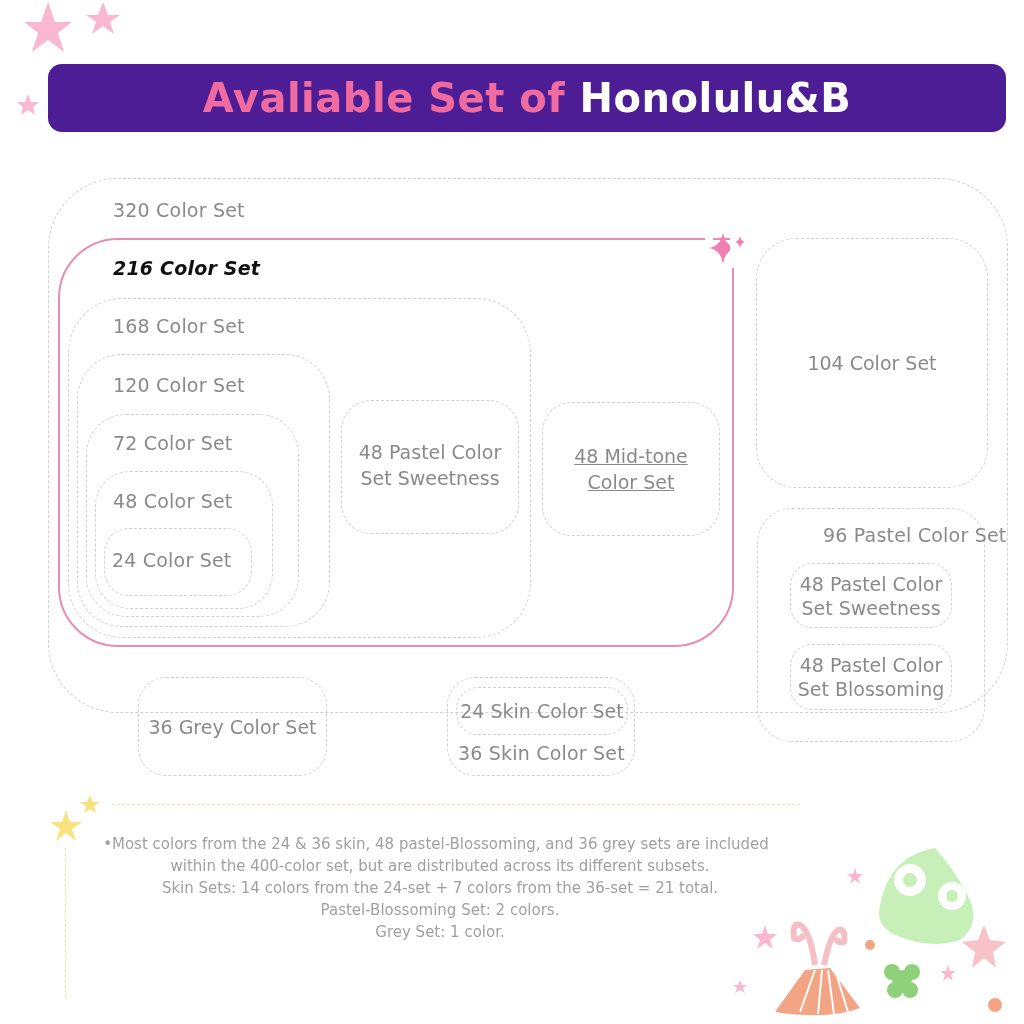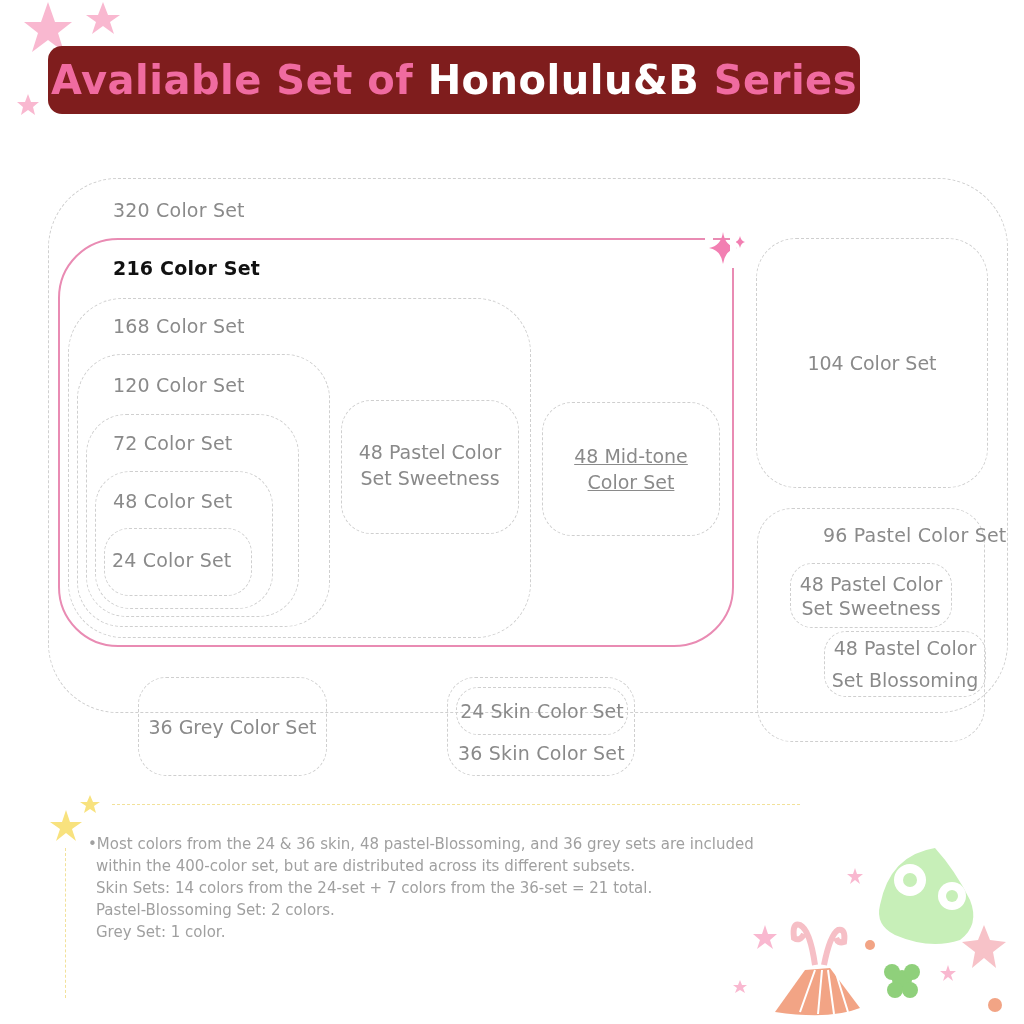--- a/index.html
+++ b/index.html
@@ -1,51 +1,50 @@
 <!DOCTYPE html>
 <html><head>
 <meta charset="utf-8">
 <style>
   html,body{margin:0;padding:0;background:#fff;}
   body{width:1024px;height:1024px;position:relative;overflow:hidden;font-family:"DejaVu Sans",sans-serif;}
   .abs{position:absolute;box-sizing:border-box;}
   .dash{border:1.5px dashed #cfcfcf;}
   .lbl{position:absolute;color:#8a8a8a;font-size:19px;letter-spacing:0.2px;white-space:nowrap;}
   .ctr{display:flex;align-items:center;justify-content:center;text-align:center;color:#8a8a8a;font-size:19px;line-height:26px;}
-  .title-bar{left:48px;top:46px;width:812px;height:68px;background:#7f1d1d;border-radius:14px;display:flex;align-items:center;justify-content:center;}
+  .title-bar{left:48px;top:64px;width:958px;height:68px;background:#4c1d95;border-radius:14px;display:flex;align-items:center;justify-content:center;}
   .title-bar span{font-size:40px;font-weight:bold;letter-spacing:0.5px;}
   .notes{color:#a0a0a0;font-size:15px;line-height:22px;}
   .notes p{margin:0;}
 </style>
 </head>
 <body>
 
 <svg class="abs" style="left:10px;top:0;" width="120" height="125">
   <polygon points="38,2 45,22 62,22 48,33 54,52 38,40 22,52 28,33 14,22 31,22" fill="#f9b8d0"></polygon>
   <polygon points="93,2 98,15 110,15 100,22 104,34 93,26 82,34 86,22 76,15 88,15" fill="#f9b8d0"></polygon>
   <polygon points="18,94 21,102 29,102 23,107 25,115 18,110 11,115 13,107 7,102 15,102" fill="#f9b8d0"></polygon>
 </svg>
 
 <div class="abs title-bar">
   <span style="color:#f06ba0;white-space:pre;">Avaliable Set of </span>
   <span style="color:#ffffff;">Honolulu&amp;B</span>
-  <span style="color:#f06ba0;white-space:pre;"> Series</span>
 </div>
 
 <div class="abs dash" style="left:48px;top:178px;width:960px;height:535px;border-radius:70px;"></div>
 <div class="lbl" style="left:113px;top:199px;">320 Color Set</div>
 
 <div class="abs" style="left:58px;top:238px;width:676px;height:409px;border:2px solid #e98bb3;border-radius:60px;border-top-right-radius:0;"></div>
 <svg class="abs" style="left:705px;top:230px;" width="42" height="40">
   <path d="M18,2 Q20,16 32,18 Q20,20 18,34 Q16,20 4,18 Q16,16 18,2Z" fill="#f27fb2"></path>
   <path d="M35,6 Q36,11 40,12 Q36,13 35,18 Q34,13 30,12 Q34,11 35,6Z" fill="#f27fb2"></path>
 </svg>
 <div class="abs" style="left:705px;top:236px;width:8px;height:4px;background:#fff;"></div>
 <div class="abs" style="left:730px;top:230px;width:6px;height:38px;background:#fff;"></div>
-<div class="lbl" style="left:113px;top:257px;color:#111;font-weight:bold;">216 Color Set</div>
+<div class="lbl" style="left:113px;top:257px;color:#111;font-weight:bold;font-style:italic;">216 Color Set</div>
 
 <div class="abs dash" style="left:68px;top:298px;width:463px;height:340px;border-radius:55px;"></div>
 <div class="lbl" style="left:113px;top:315px;">168 Color Set</div>
 
 <div class="abs dash" style="left:77px;top:354px;width:253px;height:273px;border-radius:45px;"></div>
 <div class="lbl" style="left:113px;top:374px;">120 Color Set</div>
 
 <div class="abs dash" style="left:86px;top:414px;width:213px;height:203px;border-radius:40px;"></div>
 <div class="lbl" style="left:113px;top:432px;">72 Color Set</div>
 
@@ -66,42 +65,42 @@
 <div class="abs dash ctr" style="left:756px;top:238px;width:232px;height:250px;border-radius:40px;">
   <span>104 Color Set</span>
 </div>
 
 <div class="abs dash" style="left:757px;top:508px;width:228px;height:234px;border-radius:35px;"></div>
 <div class="lbl" style="left:779px;top:524px;margin-left:44px;">96 Pastel Color Set</div>
 
 <div class="abs dash ctr" style="left:790px;top:563px;width:162px;height:65px;border-radius:22px;line-height:24px;">
   <span style="width:155px;">48 Pastel Color Set Sweetness</span>
 </div>
-<div class="abs dash ctr" style="left:790px;top:631px;width:162px;height:66px;border-radius:22px;line-height:32px;margin-left:34px;">
+<div class="abs dash ctr" style="left:790px;top:644px;width:162px;height:66px;border-radius:22px;line-height:24px;">
   <span style="width:160px;">48 Pastel Color Set Blossoming</span>
 </div>
 
 <div class="abs dash ctr" style="left:138px;top:677px;width:189px;height:99px;border-radius:28px;">
   <span>36 Grey Color Set</span>
 </div>
 
 <div class="abs dash" style="left:447px;top:677px;width:188px;height:99px;border-radius:28px;"></div>
 <div class="abs dash ctr" style="left:456px;top:687px;width:172px;height:48px;border-radius:22px;">
   <span>24 Skin Color Set</span>
 </div>
 <div class="lbl" style="left:458px;top:742px;">36 Skin Color Set</div>
 
 <svg class="abs" style="left:48px;top:792px;" width="60" height="60">
   <polygon points="18,18 22,30 34,30 24,37 28,49 18,41 8,49 12,37 2,30 14,30" fill="#f8e27e"></polygon>
   <polygon points="42,3 45,10 52,10 46,14 48,21 42,17 36,21 38,14 32,10 39,10" fill="#f8e27e"></polygon>
 </svg>
 <div class="abs" style="left:112px;top:804px;width:688px;border-top:1.5px dashed #f2e19a;"></div>
 <div class="abs" style="left:65px;top:848px;height:150px;border-left:1.5px dashed #f2e19a;"></div>
 
-<div class="abs notes" style="left:88px;top:833px;width:720px;">
+<div class="abs notes" style="left:76px;top:833px;width:720px;text-align:center;">
   <p>•Most colors from the 24 &amp; 36 skin, 48 pastel-Blossoming, and 36 grey sets are included</p>
   <p style="padding-left:8px;">within the 400-color set, but are distributed across its different subsets.</p>
   <p style="padding-left:8px;">Skin Sets: 14 colors from the 24-set + 7 colors from the 36-set = 21 total.</p>
   <p style="padding-left:8px;">Pastel-Blossoming Set: 2 colors.</p>
   <p style="padding-left:8px;">Grey Set: 1 color.</p>
 </div>
 
 <svg class="abs" style="left:730px;top:830px;" width="294" height="194">
 
   <path d="M150,75 Q160,25 205,18 Q225,40 240,70 Q250,95 230,110 Q200,120 165,105 Q145,95 150,75Z" fill="#c7efb8"></path>

